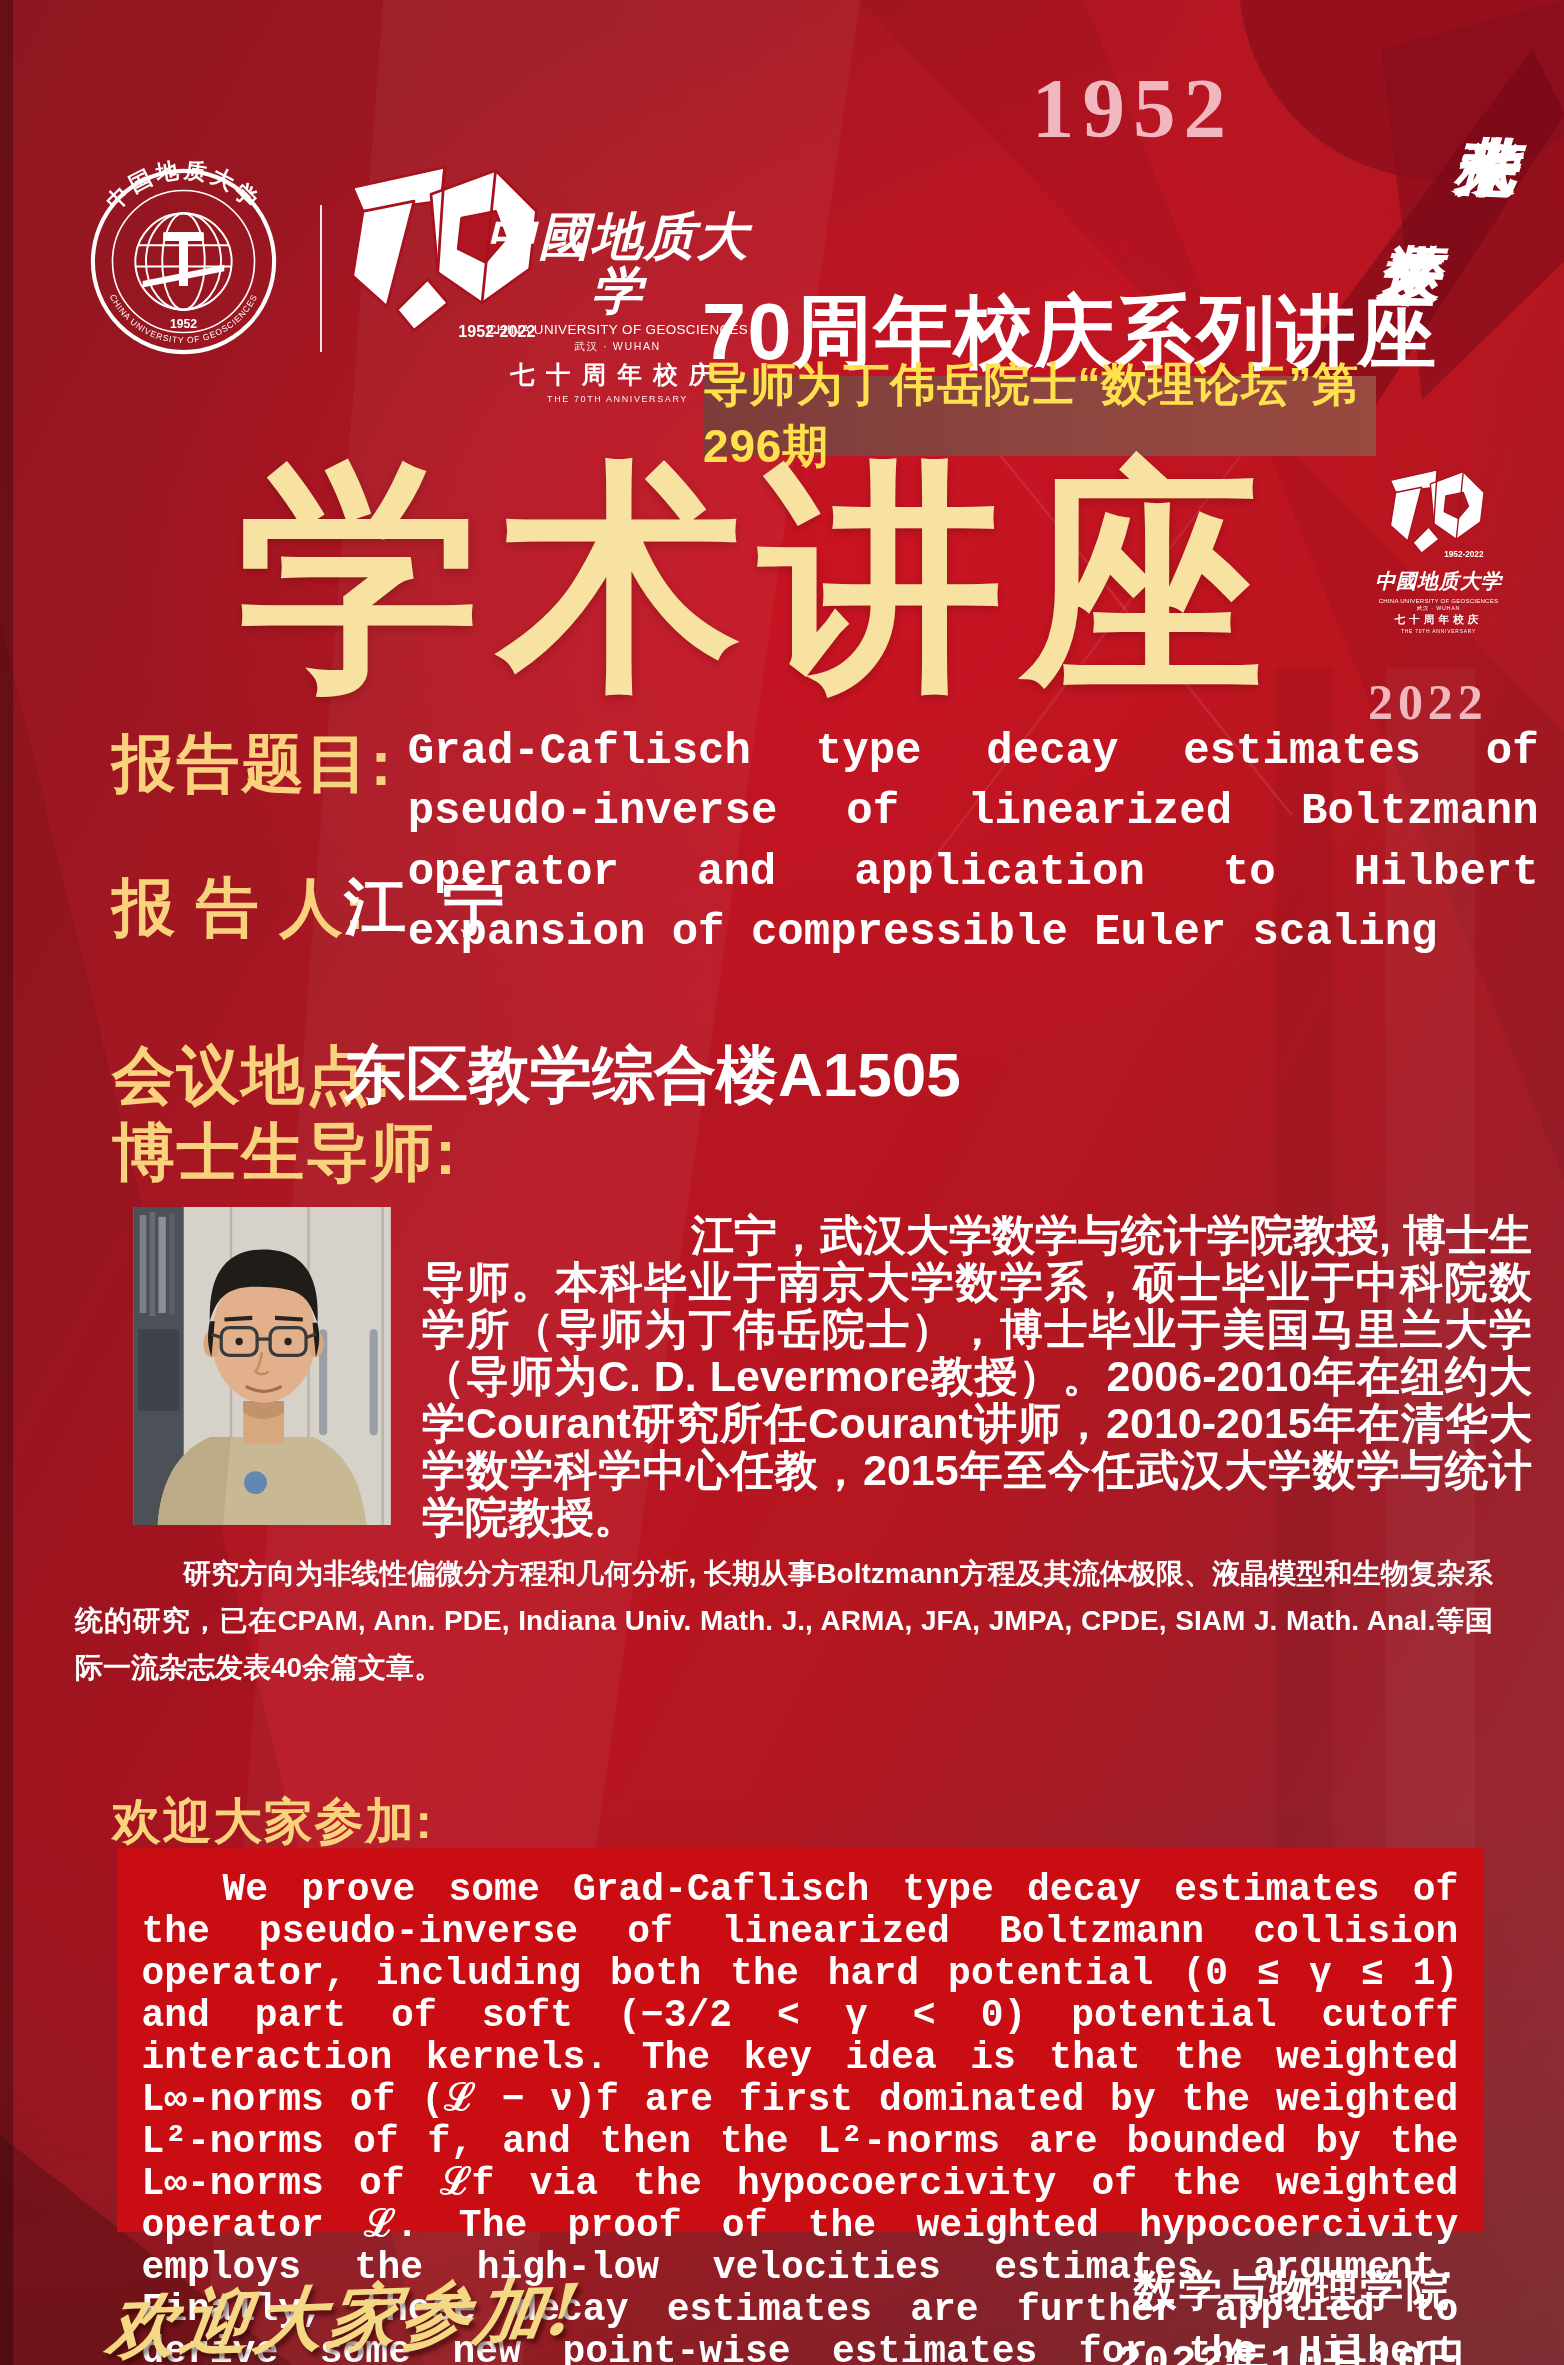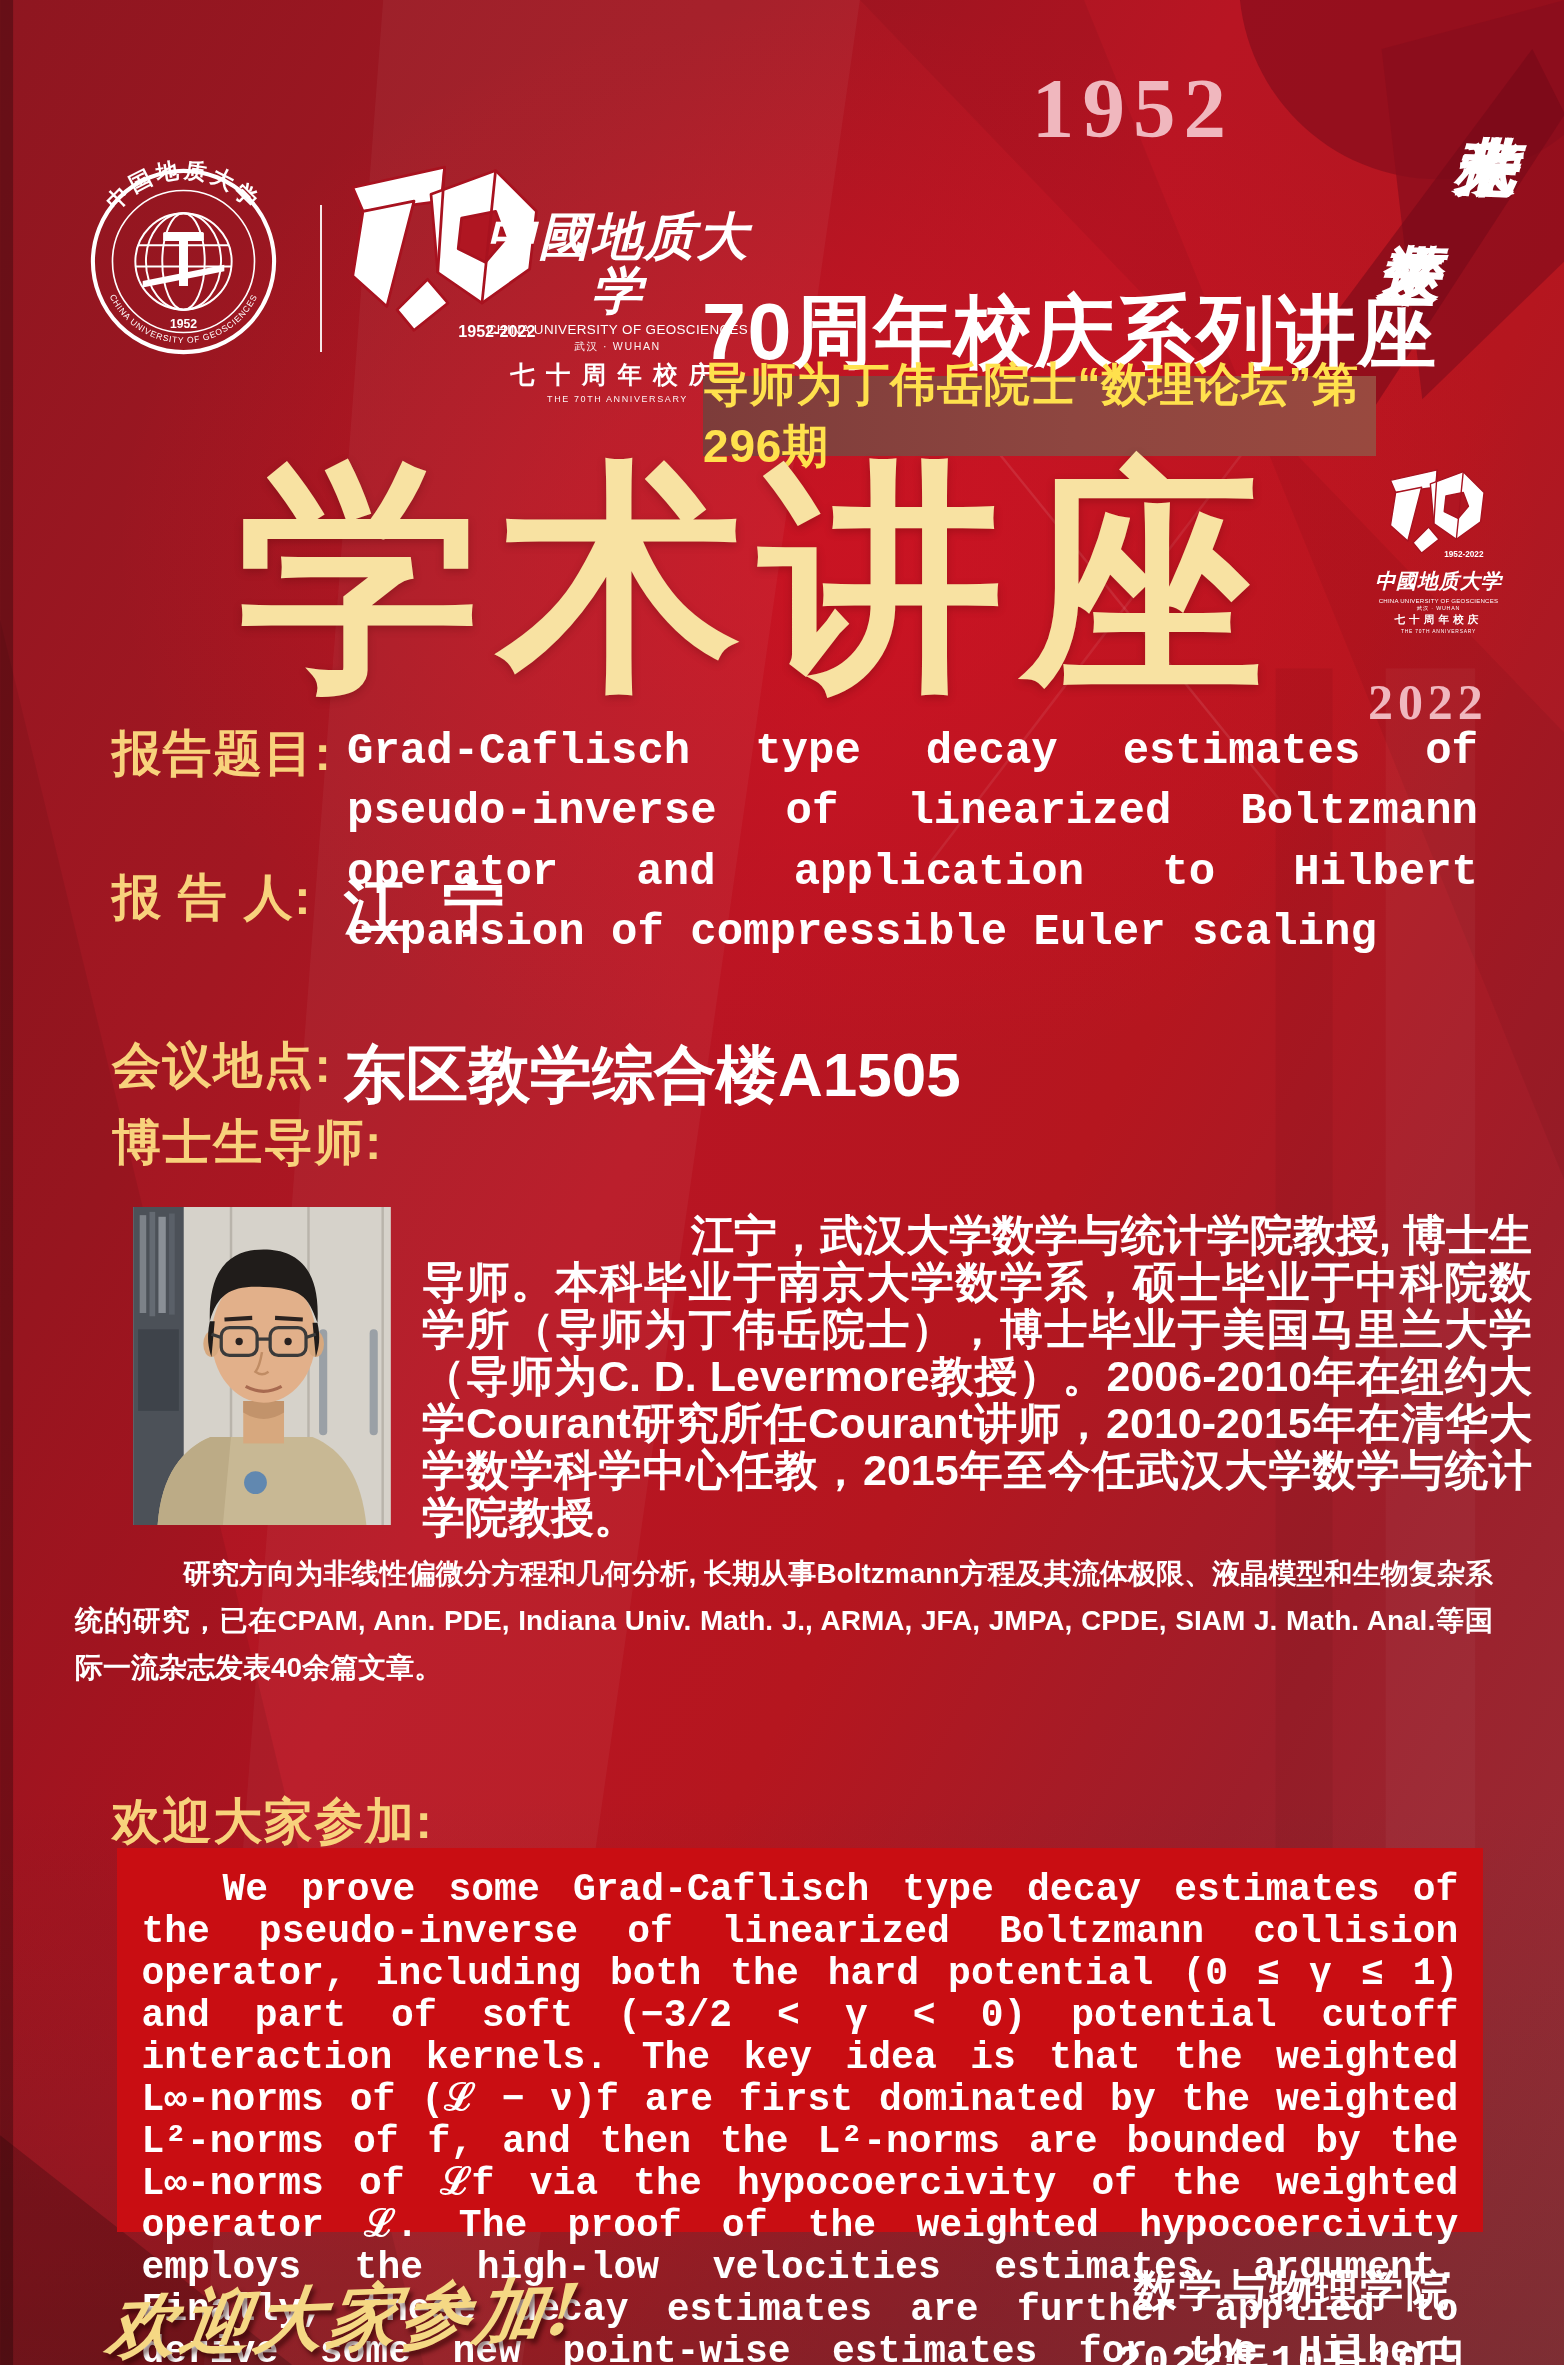--- a/index.html
+++ b/index.html
@@ -25,21 +25,21 @@
     background:linear-gradient(90deg,#7d3c3a 0%,#8e4640 55%,#99493f 100%);
     display:flex;align-items:center;justify-content:center;
   }
   .banner span{font-size:46px;font-weight:bold;color:#ffe14d;letter-spacing:0.8px;}
   .motto{writing-mode:vertical-rl;text-orientation:upright;color:#fff;font-size:62px;line-height:1;}
   .main-title{
     font-size:243px;line-height:1;color:#f8e2a2;letter-spacing:18px;font-weight:bold;
     text-shadow:0 3.3px 8.1px rgba(60,0,5,.25);
   }
   .info-row{position:absolute;left:112px;display:flex;align-items:flex-start;}
-  .info-label{font-size:49px;letter-spacing:1.6px;white-space:nowrap;}
+  .info-label{font-size:63px;letter-spacing:1.6px;white-space:nowrap;}
   .info-value{font-size:62px;color:#fff;white-space:nowrap;}
   .title-value{
     width:1131px;font-size:44px;line-height:1.37;color:#fff;text-align:justify;
     text-align-last:left;margin-left:14.7px;
   }
   .bio-text{
     left:422px;top:1212px;width:1110px;font-size:43px;line-height:47px;color:#fff;
     text-align:justify;text-indent:269px;
   }
   .research-text{

